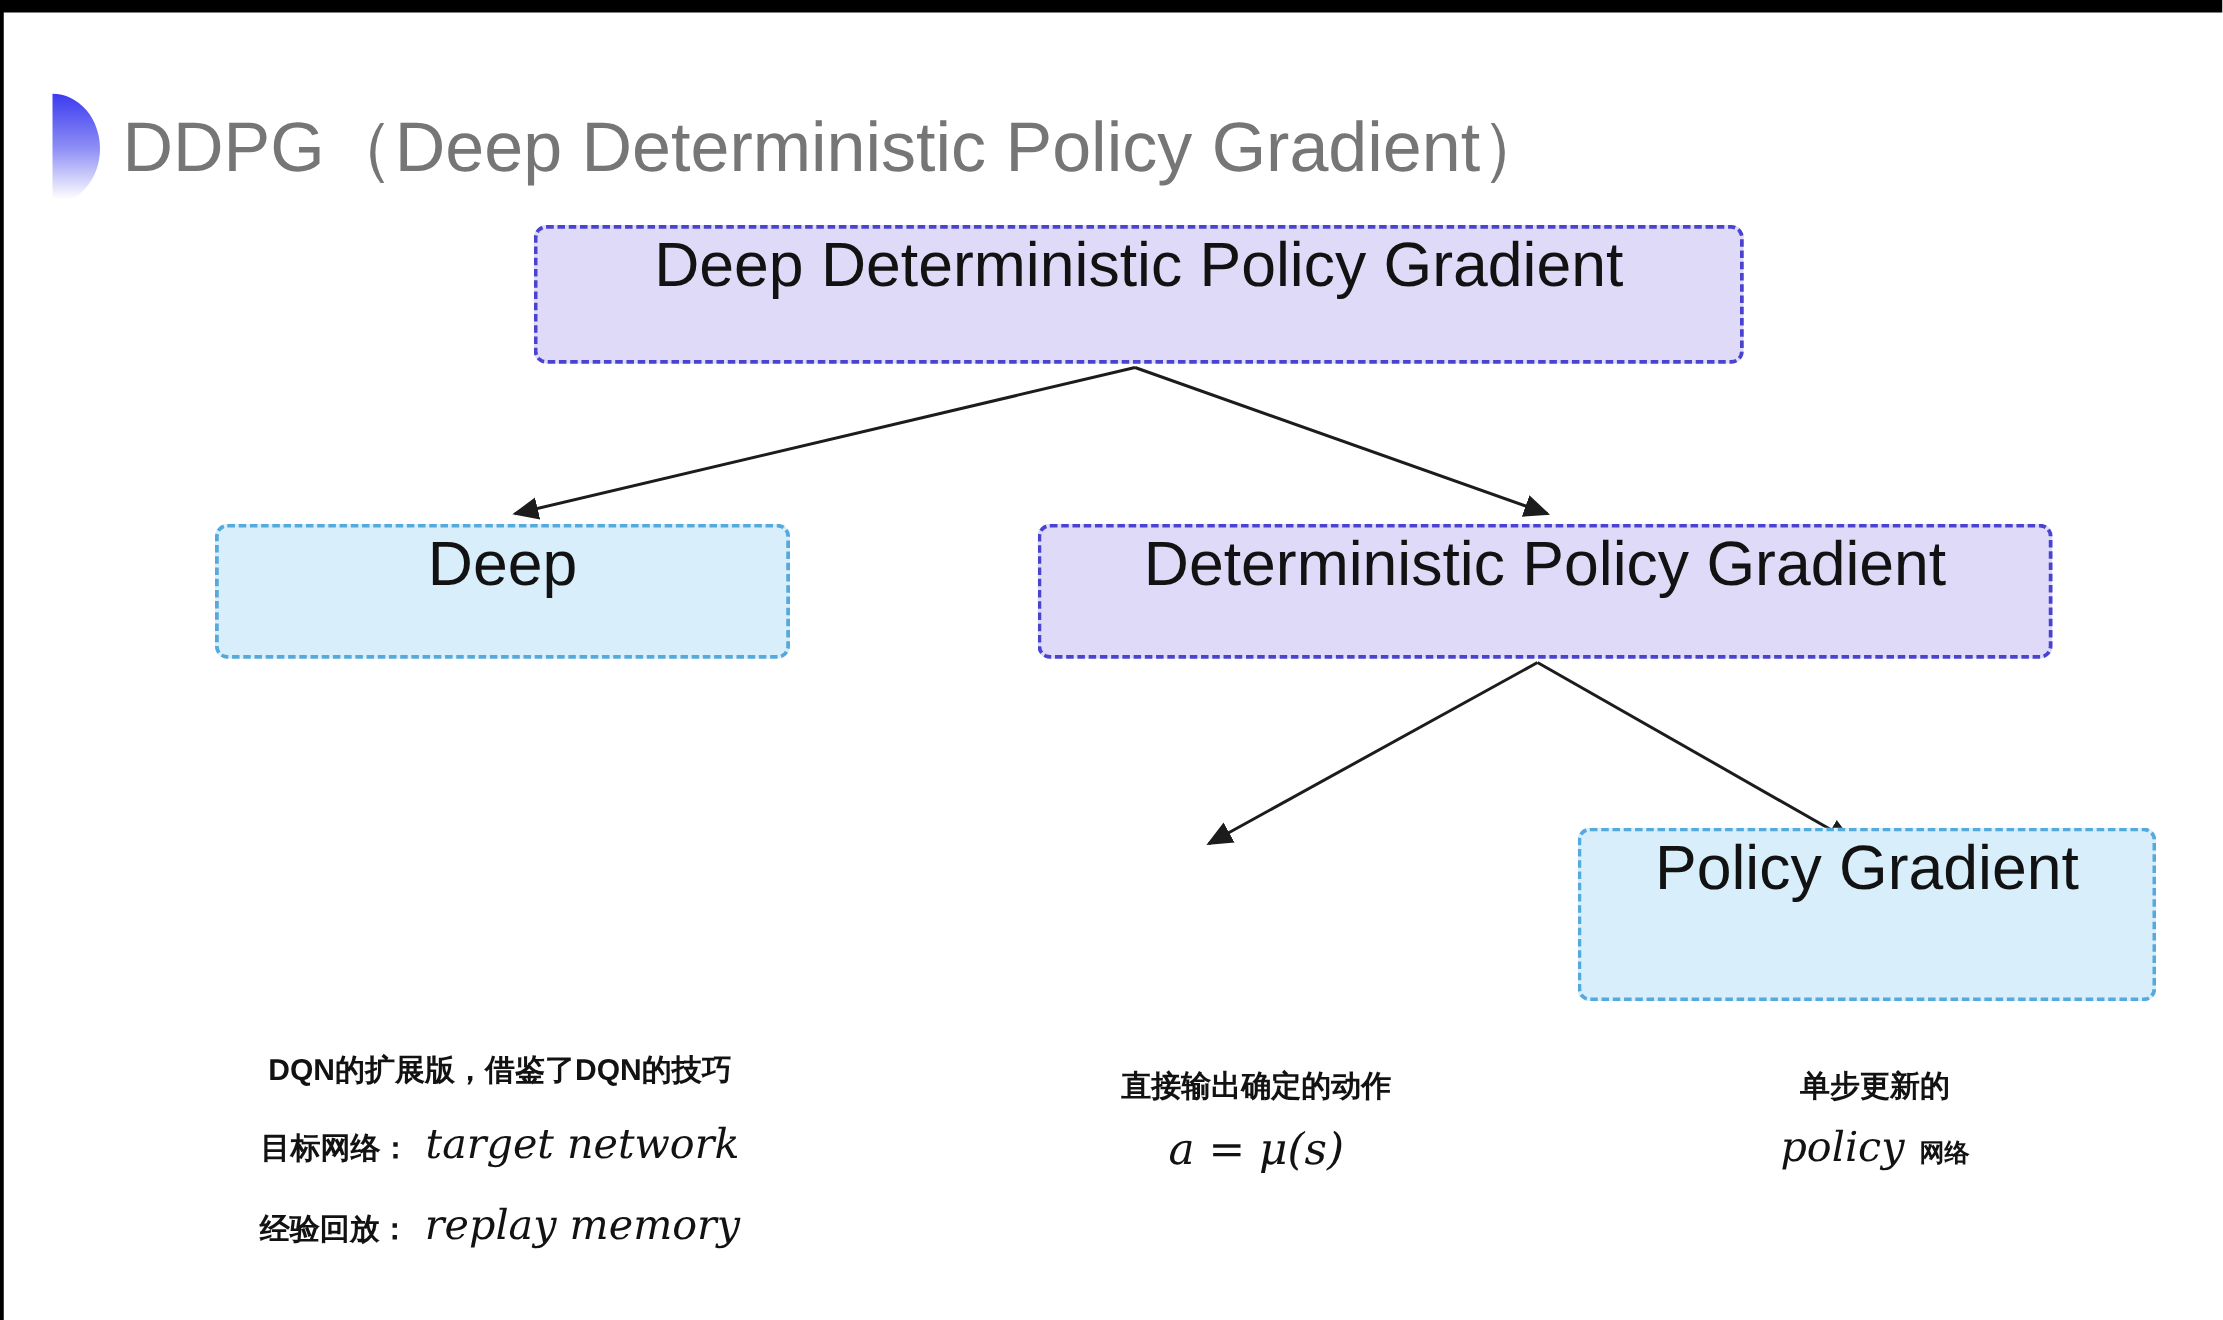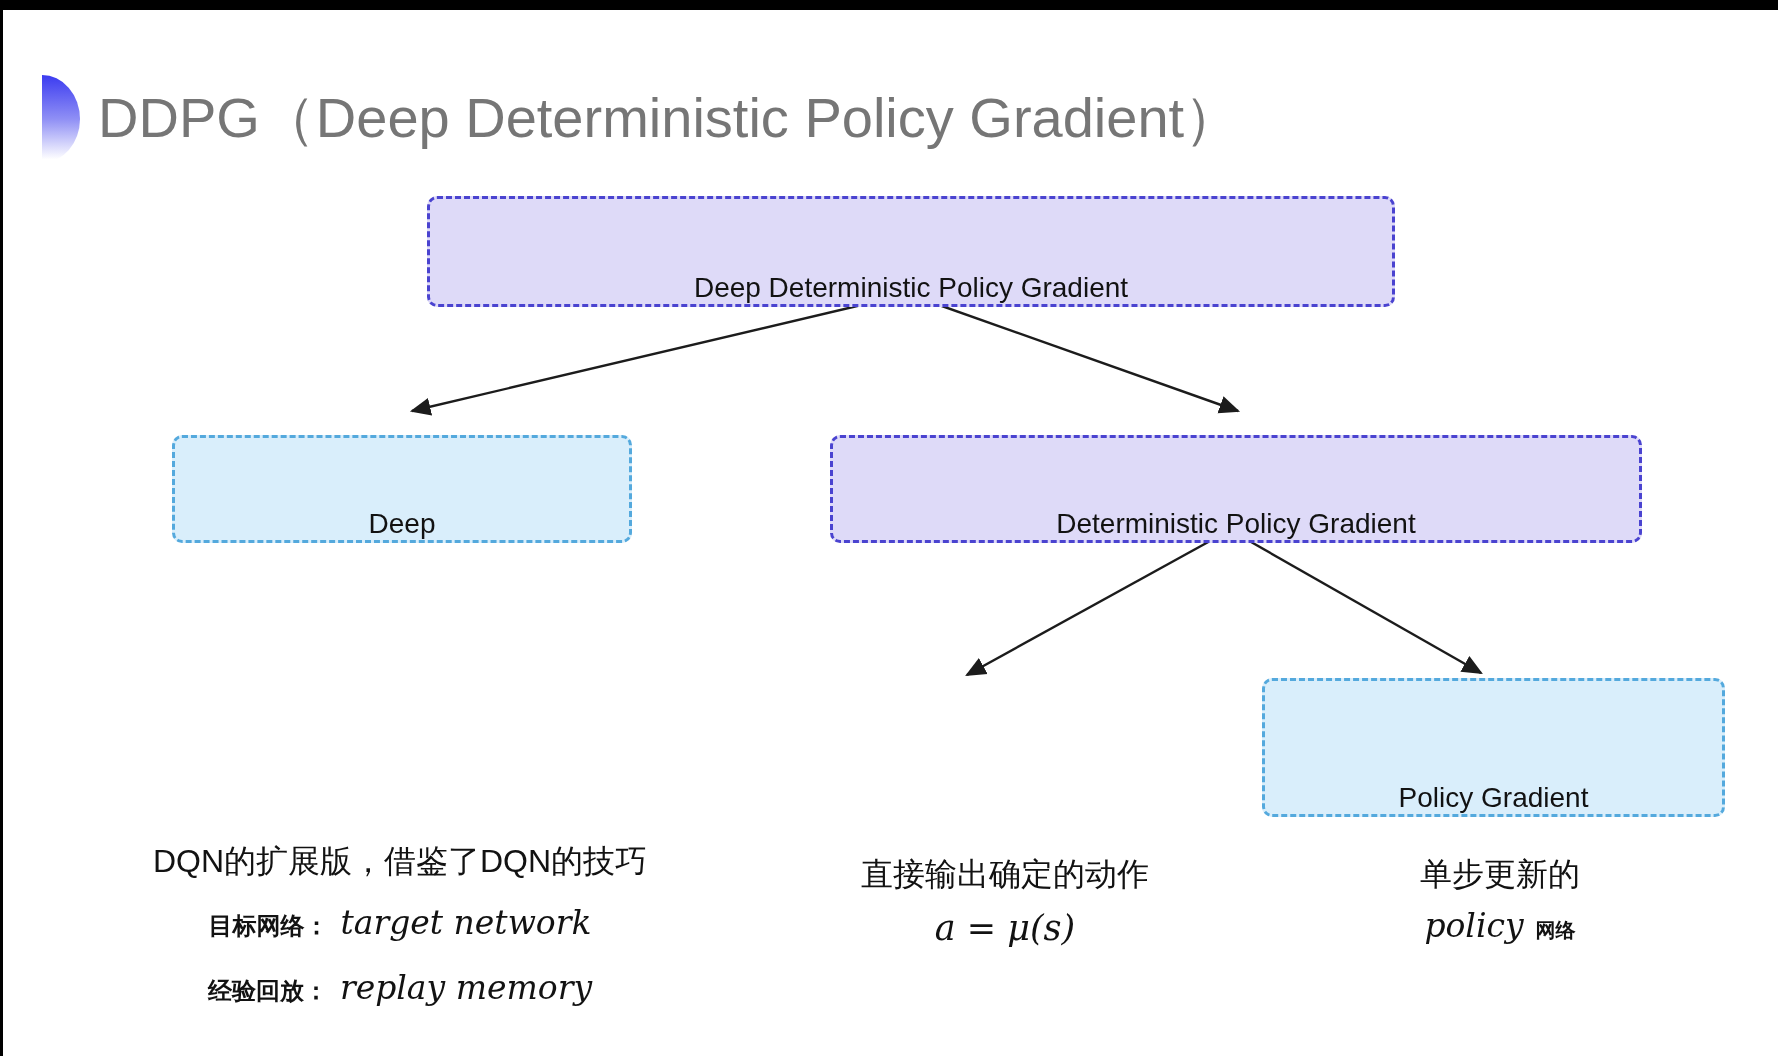--- a/index.html
+++ b/index.html
@@ -18,33 +18,33 @@
 
   .title-row{position:absolute;left:42px;top:74px;height:90px;display:flex;align-items:center;}
   .bullet{width:38px;height:88px;margin-right:18px;
     background:linear-gradient(to bottom,var(--bullet-top) 0%,var(--bullet-mid) 50%,var(--bullet-bottom) 96%);
     border-radius:0 100% 100% 0 / 0 50% 50% 0;}
   .title{font-size:56px;font-weight:400;color:var(--title);letter-spacing:0px;white-space:nowrap;}
 
   .arrows{position:absolute;left:0;top:0;width:1778px;height:1056px;pointer-events:none;}
   .arrows line{stroke:var(--arrow);stroke-width:2.4px;}
 
-  .node{position:absolute;display:flex;align-items:flex-end;justify-content:center;
-    border-radius:10px;font-size:28px;font-weight:500;color:var(--text);white-space:nowrap;margin-top:16px;}
+  .node{position:absolute;display:flex;align-items:flex-start;justify-content:center;
+    border-radius:10px;font-size:50px;font-weight:500;color:var(--text);white-space:nowrap;}
   .node.purple{background:var(--purple-fill);border:3px dashed var(--purple-border);}
   .node.cyan{background:var(--cyan-fill);border:3px dashed var(--cyan-border);}
 
   .node-root{left:427px;top:180px;width:968px;height:111px;}
   .node-deep{left:172px;top:419px;width:460px;height:108px;}
   .node-dpg {left:830px;top:419px;width:812px;height:108px;}
   .node-det {left:714px;top:682px;width:470px;height:108px;}
   .node-pg  {left:1262px;top:662px;width:463px;height:139px;}
 
   .ann{position:absolute;text-align:center;color:var(--text);}
-  .ann .line{font-size:32px;font-weight:400;line-height:1.0;}
+  .ann .line{font-size:24px;font-weight:700;line-height:1.0;}
   .ann .row{display:flex;justify-content:center;align-items:baseline;}
   .ann .cn{font-size:24px;font-weight:600;}
   .ann .en{font-family:"DejaVu Serif","Liberation Serif",serif;font-style:italic;
     font-weight:400;font-size:33px;margin-left:12px;}
   .ann-deep{left:127px;top:845px;width:546px;}
   .ann-deep .row{margin-top:26px;}
   .ann-det{left:830px;top:858px;width:350px;}
   .ann-det .formula{font-family:"DejaVu Serif","Liberation Serif",serif;font-style:italic;
     font-size:35px;margin-top:18px;font-weight:400;}
   .ann-pg{left:1330px;top:858px;width:340px;}

